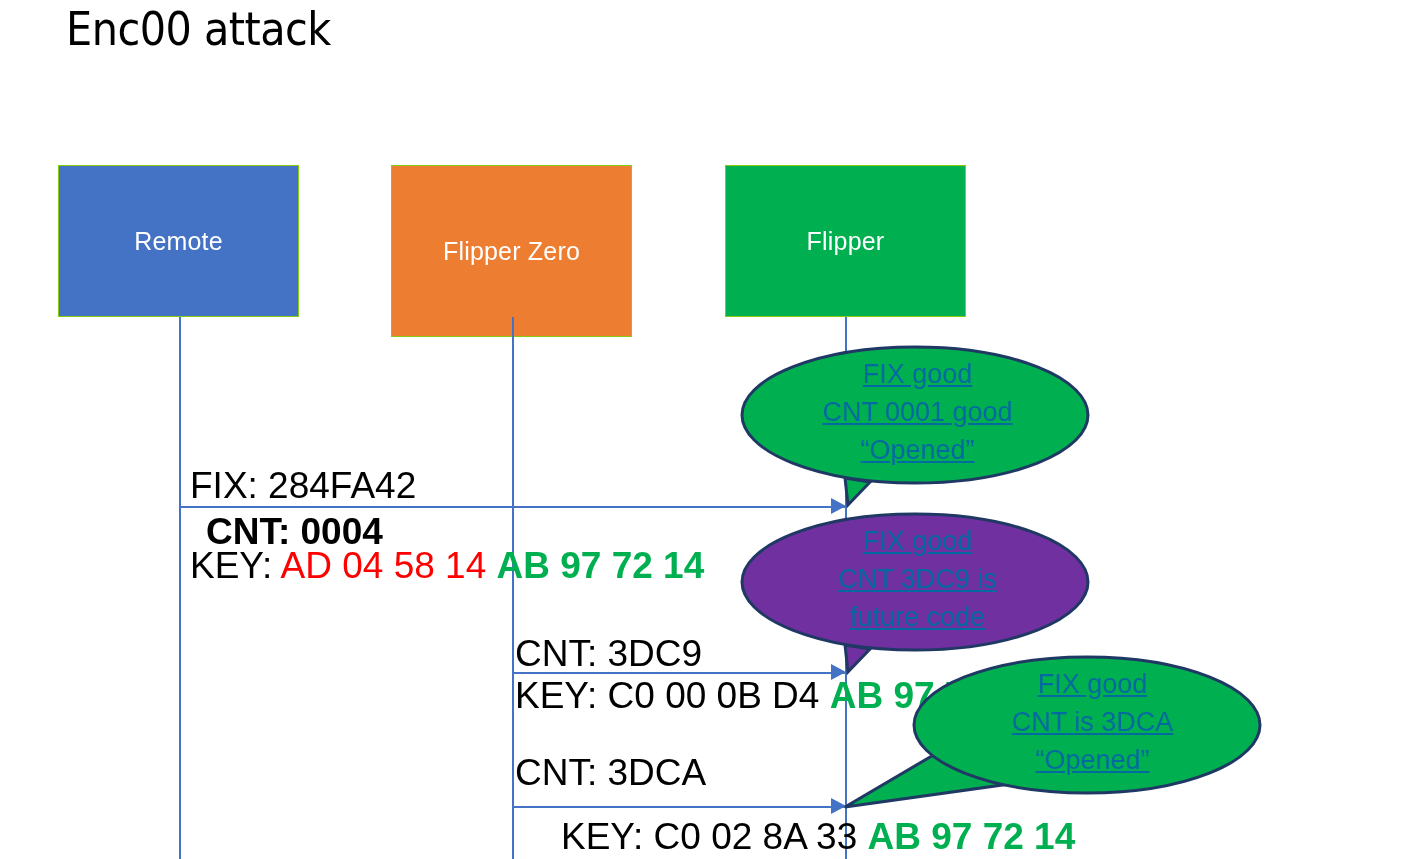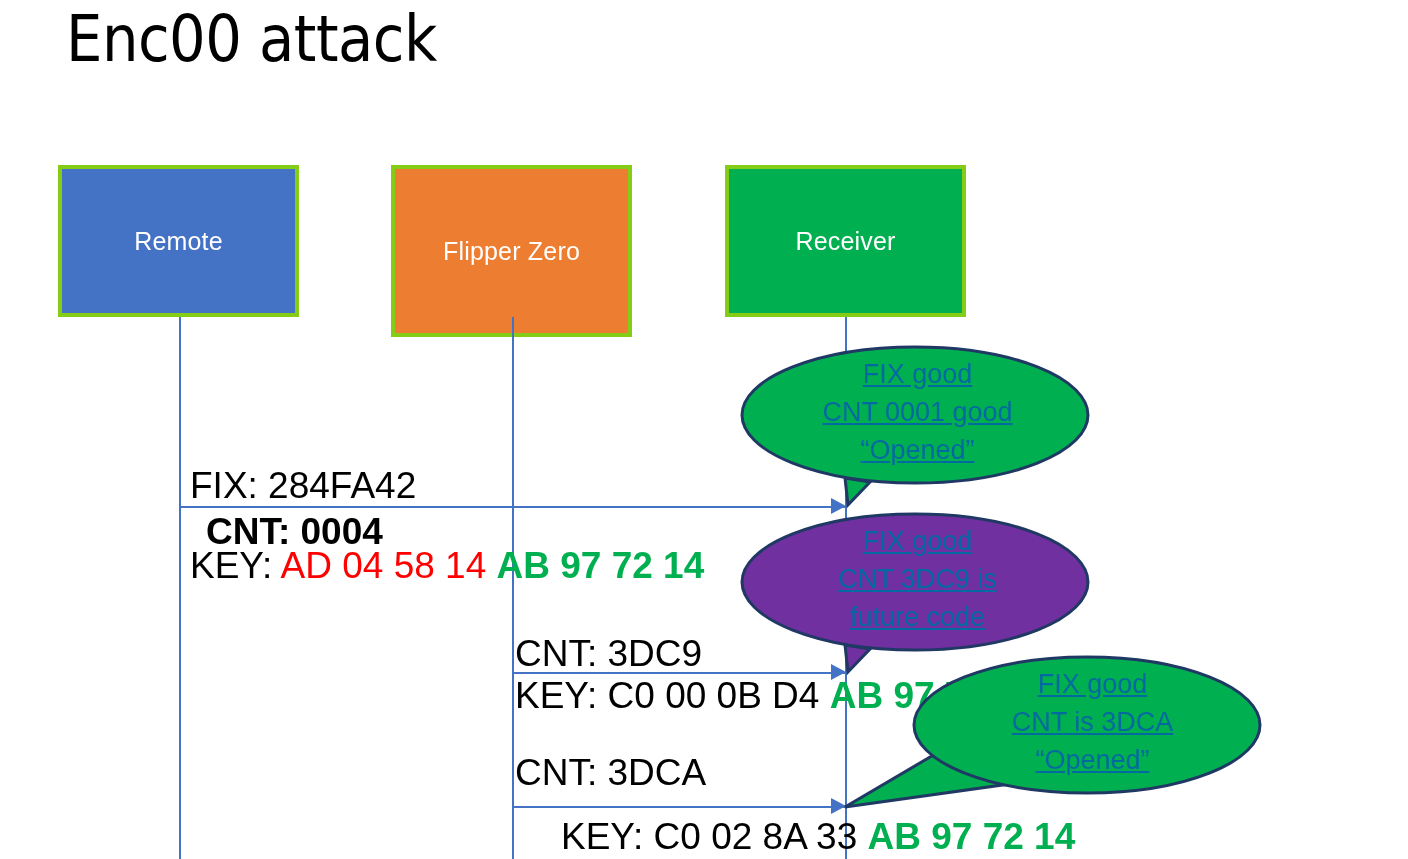--- a/index.html
+++ b/index.html
@@ -19,32 +19,32 @@
     position: absolute;
     left: 0; top: 0;
     width: 1408px;
     height: 859px;
     background: #ffffff;
   }
   .title {
     position: absolute;
     left: 66px;
     top: 2px;
-    font-size: 64px;
+    font-size: 46px;
     font-weight: 400;
     letter-spacing: -0.5px;
     color: #000000;
     font-family: "DejaVu Sans Condensed", "Liberation Sans", sans-serif;
     white-space: nowrap;
   }
   
   .actor-box {
     position: absolute;
     box-sizing: border-box;
-    border: 4px solid #84cc16;
+    border: 1px solid #84cc16;
     color: #ffffff;
     font-size: 25px;
     display: flex;
     align-items: center;
     justify-content: center;
     letter-spacing: 0.2px;
   }
   #box-remote  { left: 58px;  top: 165px; width: 241px; height: 152px; background: #4472C4; }
   #box-flipper { left: 391px; top: 165px; width: 241px; height: 172px; background: #ED7D31; }
   #box-receiver{ left: 725px; top: 165px; width: 241px; height: 152px; background: #00B050; }
@@ -126,21 +126,21 @@
 
   <div class="title">Enc00 attack</div>
 
   <div class="actor-box" id="box-remote">
     <span>Remote</span>
   </div>
   <div class="actor-box" id="box-flipper">
     <span>Flipper Zero</span>
   </div>
   <div class="actor-box" id="box-receiver">
-    <span>Receiver</span>
+    <span>Flipper</span>
   </div>
 
   <div class="lifeline" id="ll-remote"></div>
   <div class="lifeline" id="ll-flipper"></div>
   <div class="lifeline" id="ll-receiver"></div>
 
   <div class="msg-line" id="msg1-line"></div>
   <div class="arrow-head" id="msg1-head"></div>
   <div class="msg-text" id="lbl-fix">FIX: 284FA42</div>
   <div class="msg-text" id="lbl-cnt1">CNT: 0004</div>

